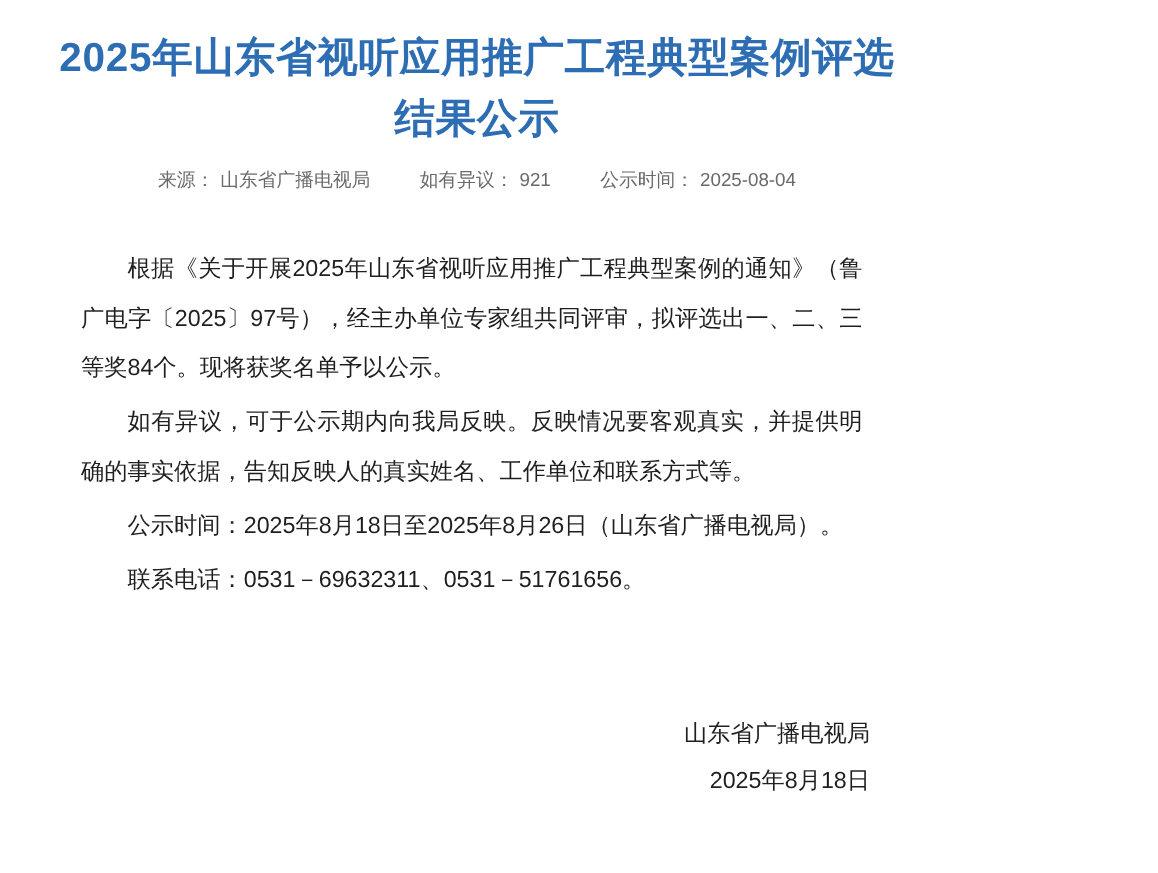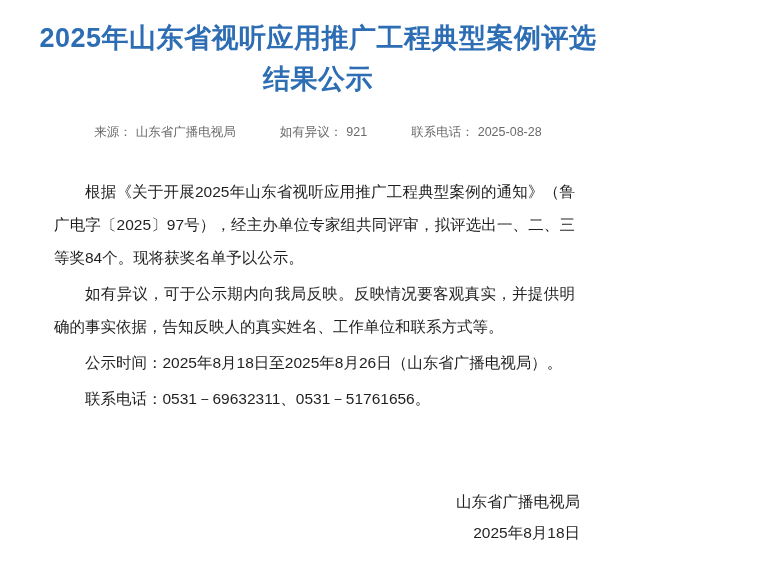--- a/index.html
+++ b/index.html
@@ -25,25 +25,25 @@
     margin: 0;
     padding: 18px 38px 0 38px;
     font-size: 27px;
     line-height: 41px;
     font-weight: bold;
     text-align: center;
     color: #2d6db4;
     letter-spacing: 0.5px;
   }
   .meta {
-    margin-top: 24px;
+    margin-top: 12px;
     display: flex;
     justify-content: center;
     align-items: center;
-    gap: 44px;
+    gap: 33px;
     font-size: 12.5px;
     color: #6a6a6a;
   }
   .meta .meta-item {
     white-space: nowrap;
   }
   .meta .meta-item .meta-value {
     margin-left: 4px;
   }
   .body {
@@ -83,21 +83,21 @@
   <h1 class="title">2025年山东省视听应用推广工程典型案例评选结果公示</h1>
 
   <div class="meta">
     <span class="meta-item">
       <span>来源：</span><span class="meta-value">山东省广播电视局</span>
     </span>
     <span class="meta-item">
       <span>如有异议：</span><span class="meta-value">921</span>
     </span>
     <span class="meta-item">
-      <span>联系电话：</span><span class="meta-value">2025-08-28</span>
+      <span>公示时间：</span><span class="meta-value">2025-08-04</span>
     </span>
   </div>
 
   <div class="body">
     <p class="indent">根据《关于开展2025年山东省视听应用推广工程典型案例的通知》（鲁广电字〔2025〕97号），经主办单位专家组共同评审，拟评选出一、二、三等奖84个。现将获奖名单予以公示。</p>
     <p class="indent">如有异议，可于公示期内向我局反映。反映情况要客观真实，并提供明确的事实依据，告知反映人的真实姓名、工作单位和联系方式等。</p>
     <p class="indent">公示时间：2025年8月18日至2025年8月26日（山东省广播电视局）。</p>
     <p class="indent">联系电话：0531－69632311、0531－51761656。</p>
     <div class="spacer"></div>
   </div>

